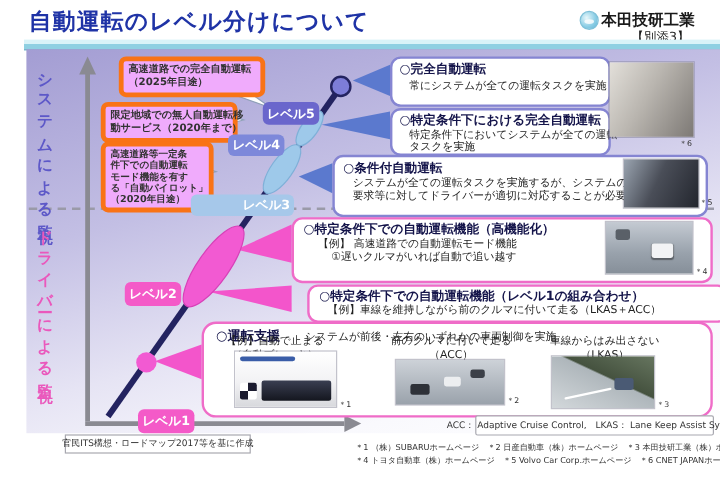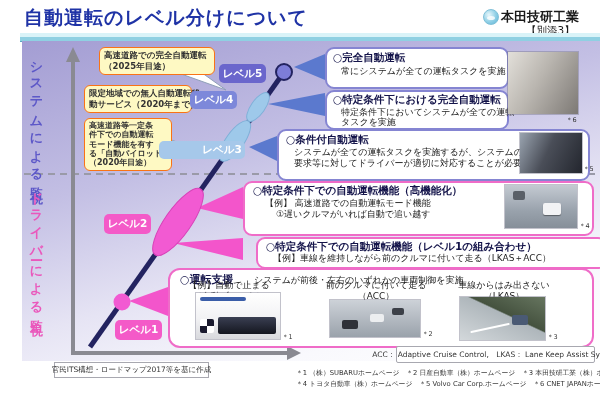--- a/index.html
+++ b/index.html
@@ -13,27 +13,27 @@
   .mlit-logo::after{content:"";position:absolute;left:3px;top:6px;width:8px;height:4px;border-radius:50%;background:#fff;opacity:.8;}
   .agency{left:501px;top:8px;font-size:13px;font-weight:bold;color:#1a1a1a;white-space:nowrap;}
   .attach{left:526px;top:24px;font-size:10.5px;color:#1a1a1a;white-space:nowrap;}
   
   .slide-bg{left:22px;top:41px;width:578px;height:320px;background:linear-gradient(165deg,#a39dd3 0%,#c3bfe4 35%,#e6e4f4 62%,#f9f9fd 82%,#ffffff 100%);}
   
   .v-label{writing-mode:vertical-rl;text-orientation:upright;font-weight:bold;font-size:13px;letter-spacing:3px;white-space:nowrap;}
   .v-label.system{left:27px;top:52px;color:#5d58c8;}
   .v-label.driver{left:27px;top:182px;color:#ea58bc;}
   
-  .bubble{background:#fef9c3;border:1px solid #f97316;border-radius:6px;color:#333;font-weight:bold;padding:2px 4px;}
+  .bubble{background:#f0abfc;border:4px solid #f97316;border-radius:6px;color:#333;font-weight:bold;padding:2px 4px;}
   .bubble div{white-space:nowrap;}
   .bub-a{left:99px;top:47px;width:106px;font-size:8.5px;line-height:1.3;}
   .bub-b{left:84px;top:85px;width:98px;font-size:8.5px;line-height:1.3;}
   .bub-c{left:84px;top:118px;width:78px;font-size:8px;line-height:1.17;}
   
-  .pill{border-radius:5px;color:#fff;font-weight:bold;font-size:10.5px;display:flex;align-items:center;justify-content:center;white-space:nowrap;}
+  .pill{border-radius:5px;color:#fff;font-weight:bold;font-size:10.5px;display:flex;align-items:center;justify-content:center;white-space:nowrap;margin-top:21px;}
   .pill.l5{left:219px;top:64px;width:47px;height:19px;background:#6a66cc;}
   .pill.l4{left:190px;top:91px;width:47px;height:18px;background:#7d88da;}
   .pill.l3{left:159px;top:141px;width:46px;height:18px;background:#a6c8ea;padding-left:40px;}
   .pill.l2{left:104px;top:214px;width:47px;height:20px;background:#f45ac8;}
   .pill.l1{left:115px;top:320px;width:47px;height:20px;background:#f45ac8;}
   
   .cbox{background:#fff;border-radius:9px;}
   .cbox.blue{border:2px solid #8585d2;}
   .cbox.pink{border:2px solid #ef6cc8;}
   .b-l5{left:325px;top:47px;width:180px;height:38px;}

